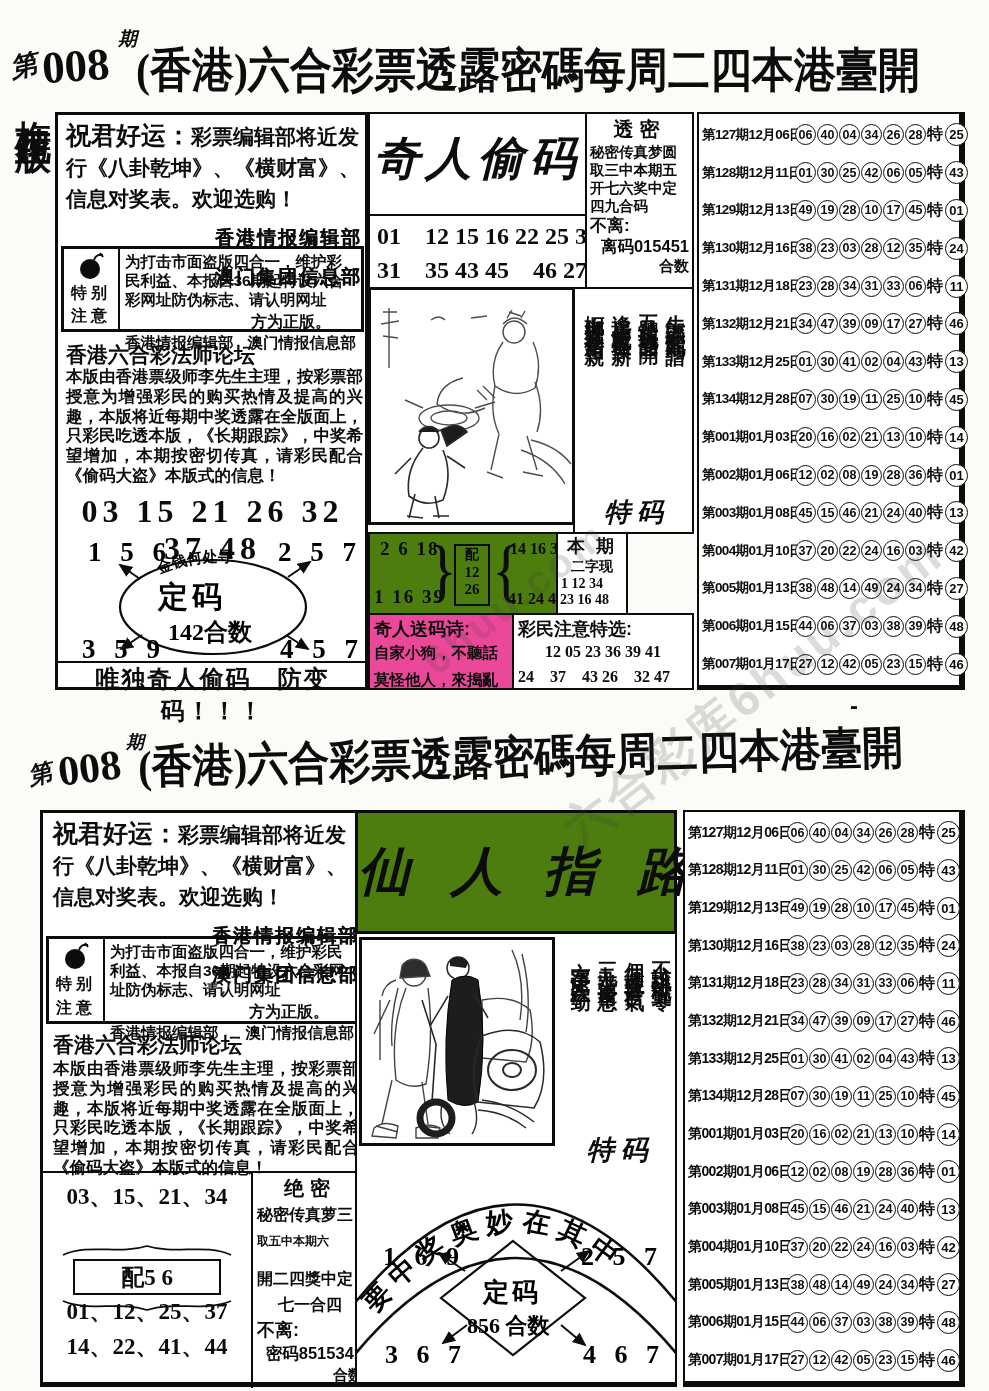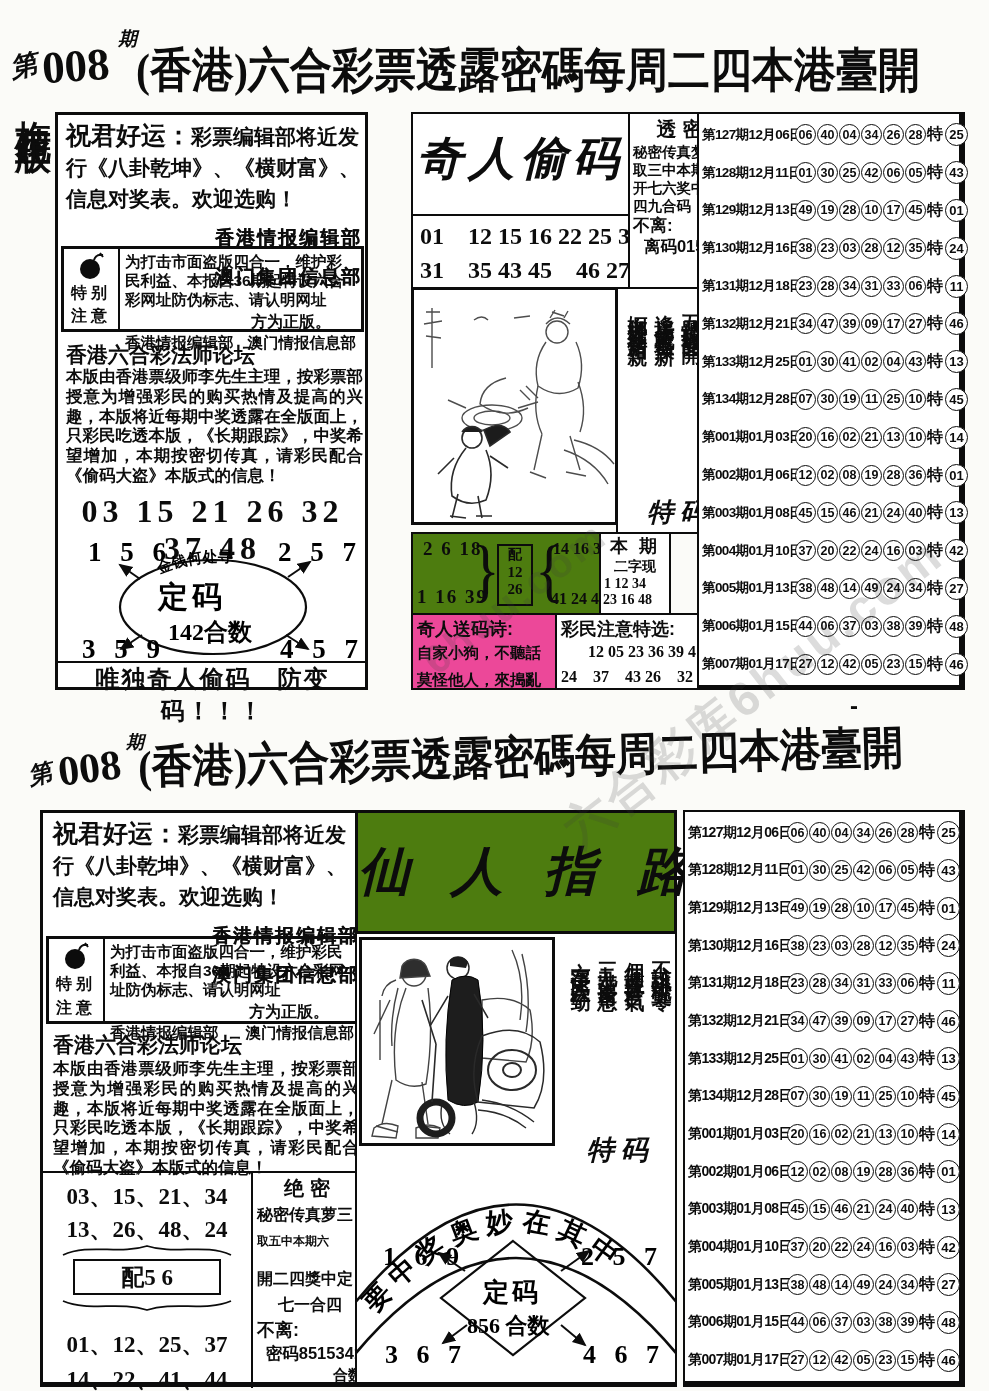--- a/index.html
+++ b/index.html
@@ -126,21 +126,21 @@
       <text x="220" y="133" font-size="27" font-weight="bold" font-family="Liberation Serif,serif" letter-spacing="6">4 5 7</text>
       <line x1="80" y1="54" x2="60" y2="40" stroke="#0c0c0c" stroke-width="2" marker-end="url(#ah)"></line>
       <line x1="228" y1="52" x2="250" y2="37" stroke="#0c0c0c" stroke-width="2" marker-end="url(#ah)"></line>
       <line x1="82" y1="110" x2="61" y2="124" stroke="#0c0c0c" stroke-width="2" marker-end="url(#ah)"></line>
       <line x1="226" y1="110" x2="248" y2="124" stroke="#0c0c0c" stroke-width="2" marker-end="url(#ah)"></line>
     </svg>
 
     <div class="abs footerline center" style="left:0;top:546px;width:309px;">唯独奇人偷码　防变码！！！</div>
   </div>
 
-  <div class="abs" style="left:368px;top:112px;width:326px;height:578px;margin-left:43px;">
+  <div class="abs" style="left:368px;top:112px;width:326px;height:578px;">
     <div class="abs box center" style="left:0;top:0;width:219px;height:104px;background:#fff;">
       <div class="calligraphy" style="font-size:46px;margin-top:14px;letter-spacing:6px;">奇人偷码</div>
     </div>
     <div class="abs box" style="left:0;top:102px;width:219px;height:75px;background:#fff;">
       <div class="sq nowrap" style="font-size:24px;padding:4px 0 0 7px;">01　12  15 16 22 25 37</div>
       <div class="sq nowrap" style="font-size:24px;padding:2px 0 0 7px;">31　35 43  45　46 27 49</div>
     </div>
 
     <div class="abs box" style="left:217px;top:0;width:109px;height:177px;background:#fff;padding:2px 3px;">
       <div class="center b" style="font-size:20px;letter-spacing:6px;">透密</div>
@@ -439,21 +439,20 @@
           <span>澳门情报信息部</span>
         </div>
       </div>
     </div>
     <div class="abs forum-title" style="left:10px;top:218px;">香港六合彩法师论坛</div>
     <div class="abs forum-body" style="left:10px;top:246px;width:306px;">本版由香港票级师李先生主理，按彩票部授意为增强彩民的购买热情及提高的兴趣，本版将近每期中奖透露在全版面上，只彩民吃透本版，《长期跟踪》，中奖希望增加，本期按密切传真，请彩民配合《偷码大盗》本版式的信息！</div>
 
     <div class="abs" style="left:0;top:358px;width:324px;height:215px;border-top:2.5px solid #0c0c0c;">
       <div class="abs" style="left:0;top:0;width:208px;height:215px;">
         <div class="sq center nowrap" style="font-size:23px;margin-top:8px;">03、15、21、34</div>
-        <div class="sq center nowrap" style="font-size:23px;margin-top:2px;">13、26、48、24</div>
         <svg class="abs" style="left:18px;top:70px;" width="172" height="14" viewBox="0 0 172 14">
           <path d="M2,12 C28,0 58,12 86,3 C114,12 144,0 170,12" stroke="#0c0c0c" stroke-width="1.8" fill="none"></path>
         </svg>
         <div class="abs box center sq" style="left:30px;top:86px;width:148px;height:36px;font-size:23px;line-height:33px;">配5  6</div>
         <svg class="abs" style="left:18px;top:126px;" width="172" height="14" viewBox="0 0 172 14">
           <path d="M2,2 C28,13 58,2 86,11 C114,2 144,13 170,2" stroke="#0c0c0c" stroke-width="1.8" fill="none"></path>
         </svg>
         <div class="sq center nowrap" style="font-size:23px;margin-top:84px;">01、12、25、37</div>
         <div class="sq center nowrap" style="font-size:23px;margin-top:4px;">14、22、41、44</div>
       </div>

